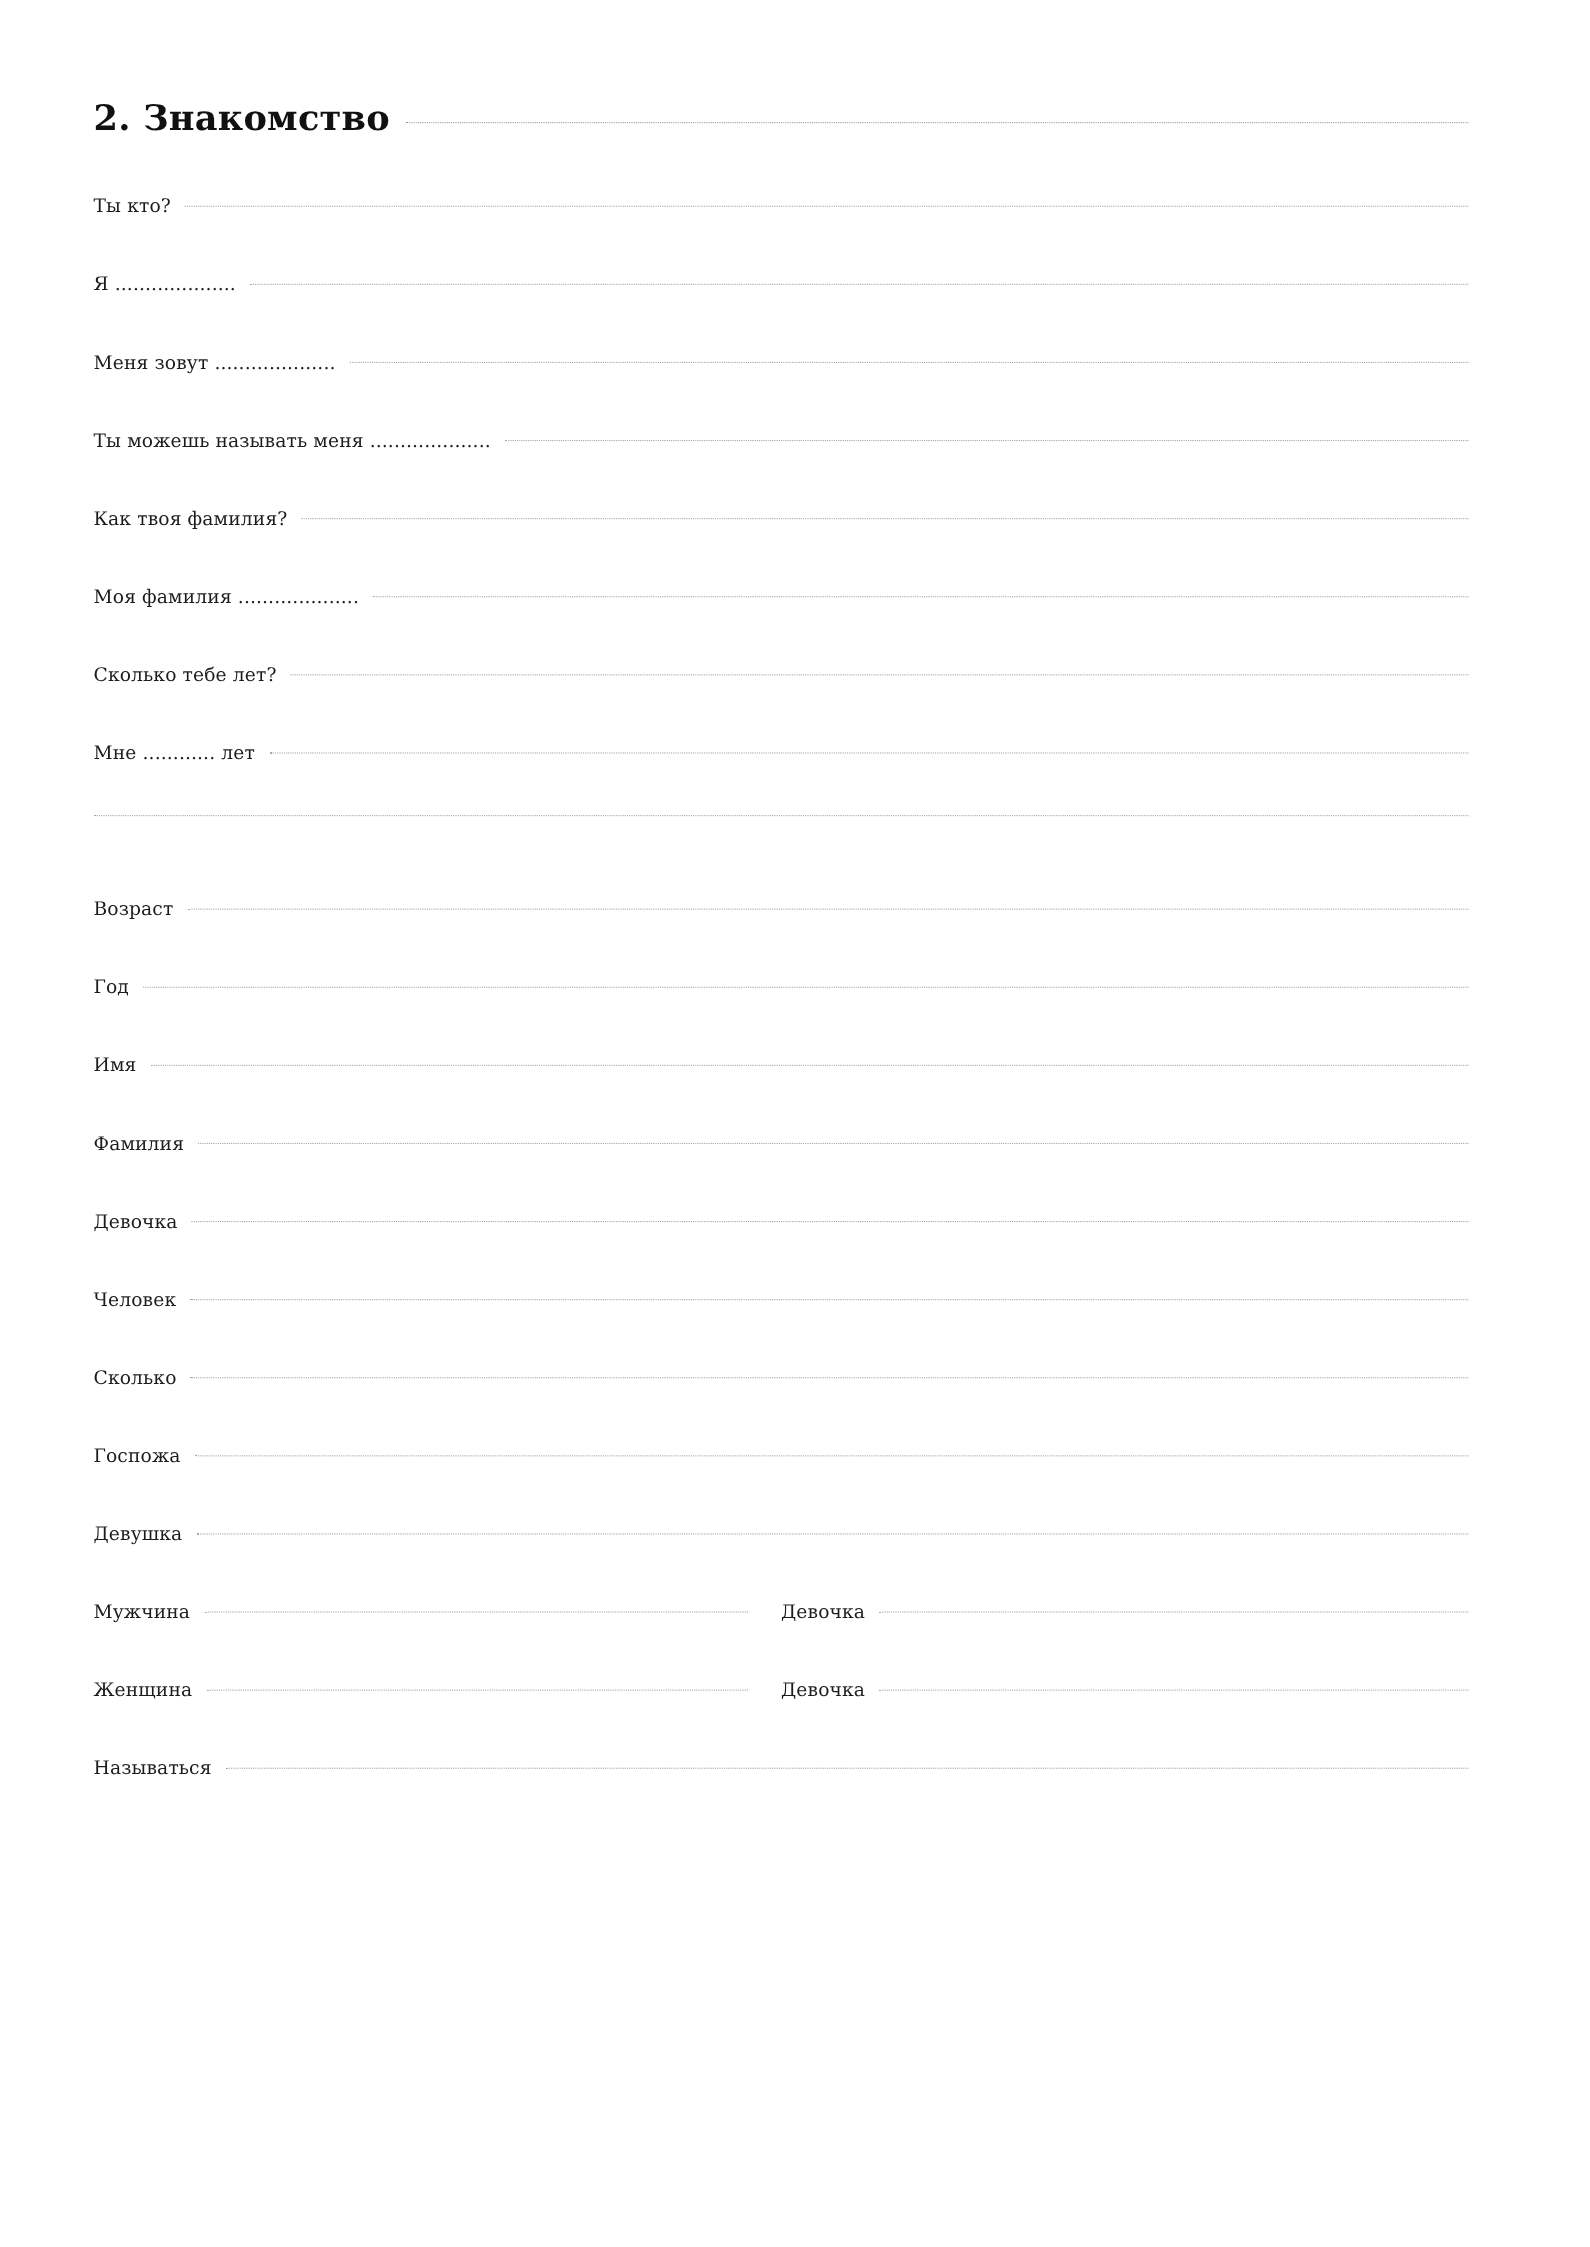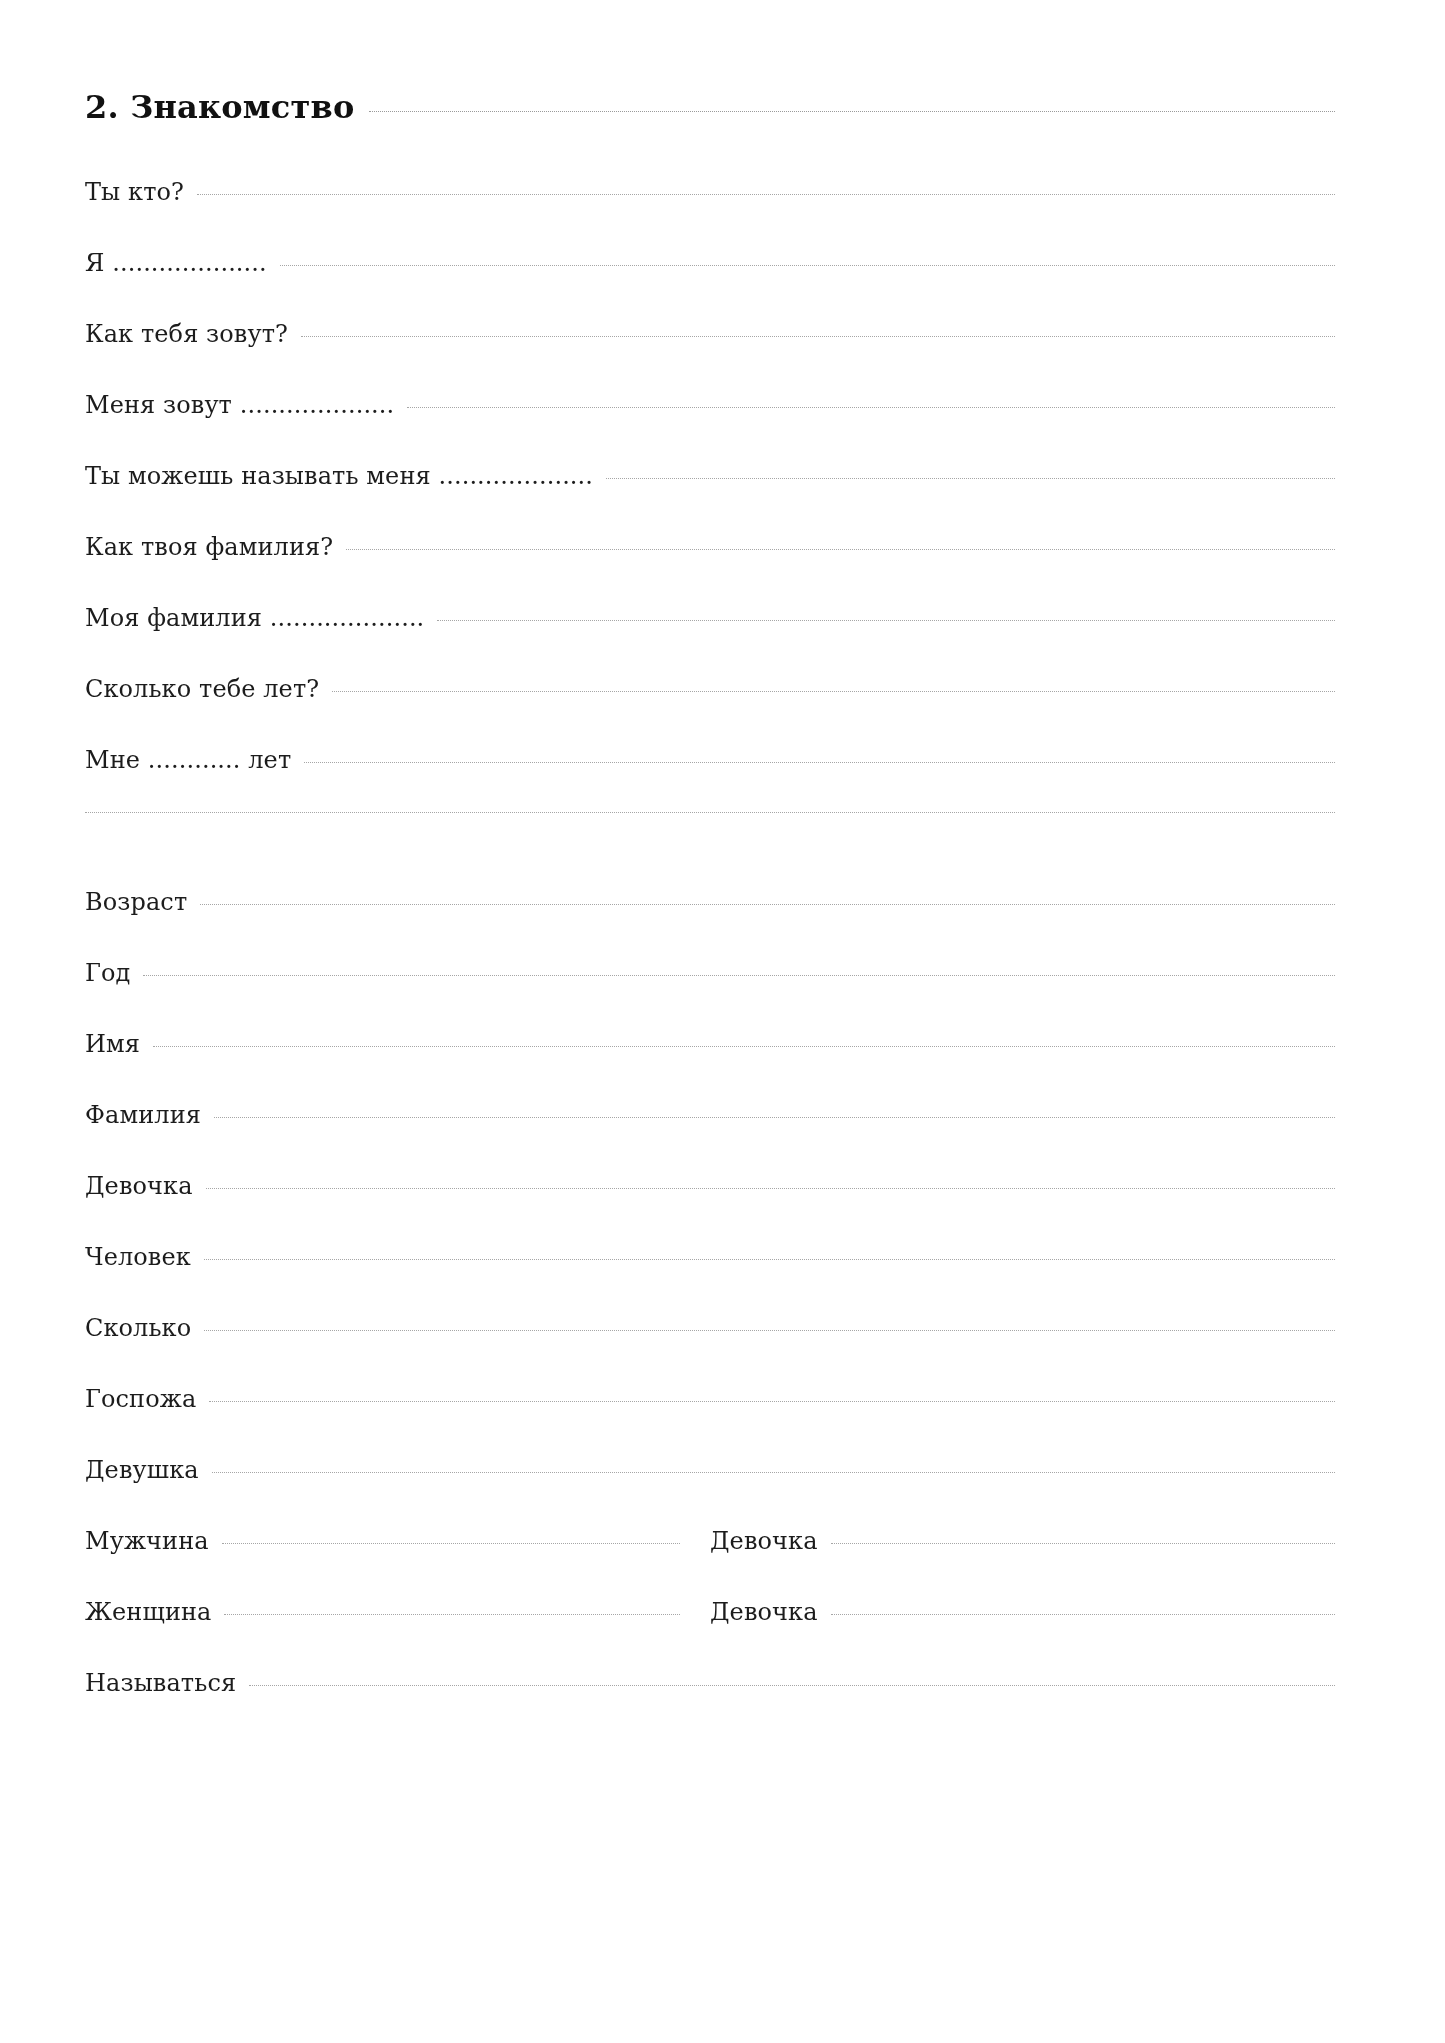--- a/index.html
+++ b/index.html
@@ -47,21 +47,21 @@
 
   
   .entry {
     display: flex;
     align-items: baseline;
     height: 71px;
   }
 
   .entry-label {
     font-family: "DejaVu Serif", serif;
-    font-size: 24px;
+    font-size: 17px;
     color: #1c1c1c;
     white-space: nowrap;
     padding-right: 13px;
     letter-spacing: 0.1px;
   }
   .entry-rule {
     flex: 1 1 auto;
     border-bottom: 1.5px dotted #a6a6a6;
     transform: translateY(-5px);
     min-width: 10px;
@@ -99,24 +99,20 @@
     <div class="entry">
       <span class="entry-label">Ты кто?</span>
       <span class="entry-rule"></span>
     </div>
 
     <div class="entry">
       <span class="entry-label">Я ....................</span>
       <span class="entry-rule"></span>
     </div>
 
-    <div class="entry">
-      <span class="entry-label">Как тебя зовут?</span>
-      <span class="entry-rule"></span>
-    </div>
 
     <div class="entry">
       <span class="entry-label">Меня зовут ....................</span>
       <span class="entry-rule"></span>
     </div>
 
     <div class="entry">
       <span class="entry-label">Ты можешь называть меня ....................</span>
       <span class="entry-rule"></span>
     </div>

